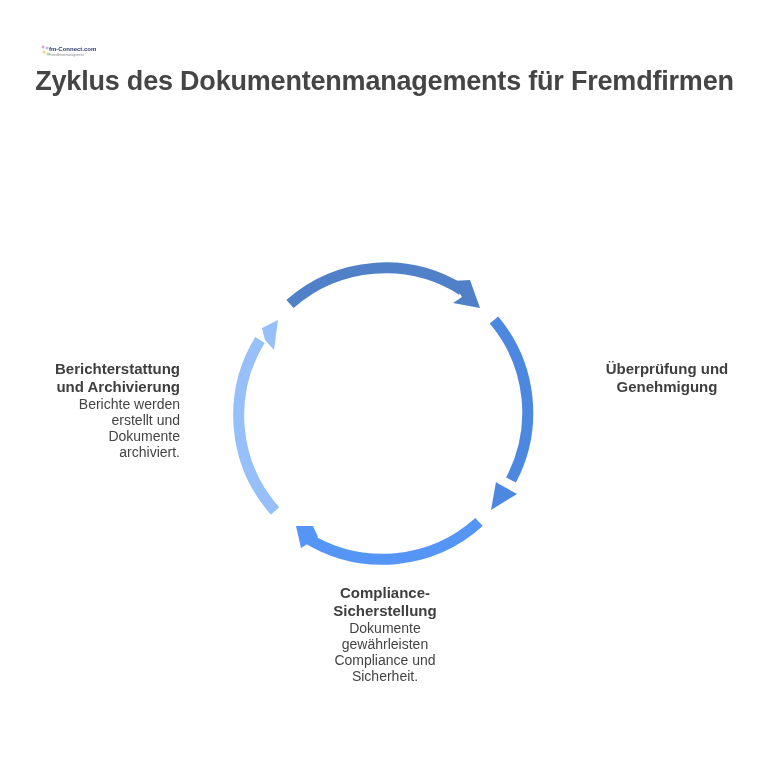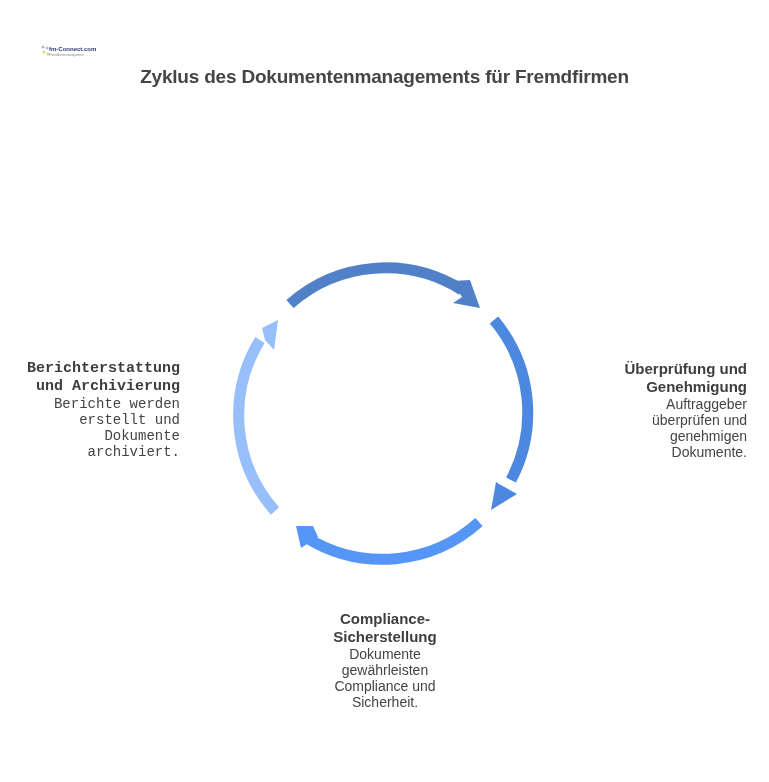--- a/index.html
+++ b/index.html
@@ -1,27 +1,27 @@
 <!DOCTYPE html>
 <html><head>
 <meta charset="utf-8">
 <style>
   html,body{margin:0;padding:0;background:#fff;}
   body{width:769px;height:782px;position:relative;overflow:hidden;font-family:"Liberation Sans",sans-serif;color:#444;}
   .logo{position:absolute;left:40px;top:42px;width:38px;height:18px;}
   .logo-text{position:absolute;left:9px;top:4px;font-size:6px;color:#2a3a6a;font-weight:bold;white-space:nowrap;}
   .logo-sub{position:absolute;left:9px;top:11px;font-size:3px;color:#888;white-space:nowrap;}
-  .title{position:absolute;left:0;width:769px;top:66px;text-align:center;font-size:19px;font-weight:bold;color:#454545;letter-spacing:-0.2px;}
+  .title{position:absolute;left:0;width:769px;top:66px;text-align:center;font-size:27px;font-weight:bold;color:#454545;letter-spacing:-0.2px;}
   .block{position:absolute;font-size:14px;line-height:16px;color:#444;}
   .block .h{font-weight:bold;font-size:15px;line-height:18px;color:#3e3e3e;}
   .block .d{white-space:pre-line;}
   #b-top{left:260px;width:250px;top:136px;text-align:center;}
-  #b-right{left:587px;width:160px;top:360px;text-align:right;}
-  #b-left{left:20px;width:160px;top:360px;text-align:right;font-family:Liberation Mono, monospace;}
-  #b-bottom{left:285px;width:200px;top:610px;text-align:center;}
+  #b-right{left:587px;width:160px;top:360px;text-align:center;}
+  #b-left{left:20px;width:160px;top:360px;text-align:right;}
+  #b-bottom{left:285px;width:200px;top:584px;text-align:center;}
   svg.cycle{position:absolute;left:0;top:0;}
 </style>
 </head>
 <body>
 
 <div class="logo">
   <svg width="10" height="14" viewBox="0 0 10 14" style="position:absolute;left:0;top:2px">
     <circle cx="3" cy="3" r="1.5" fill="#e8a0c0"></circle>
       <circle cx="7" cy="4" r="1.5" fill="#a0c8e8"></circle>
     <circle cx="4" cy="8" r="1.5" fill="#f0d080"></circle>
@@ -45,24 +45,20 @@
   <polygon points="499,484 517,494 491,510 496,482" fill="#4d88e0"></polygon>
   <polygon points="313,526 296,526 301,548 318,537" fill="#5595f5"></polygon>
   <polygon points="262,328 278,320 274,350 265,340" fill="#97bff9"></polygon>
 </svg>
 
 <div class="block" id="b-top">
 </div>
 <div class="block" id="b-right">
   <div class="h d">Überprüfung und
 Genehmigung</div>
-  <div class="d">Auftraggeber
-überprüfen und
-genehmigen
-Dokumente.</div>
 </div>
 <div class="block" id="b-bottom">
   <div class="h d">Compliance-
 Sicherstellung</div>
   <div class="d">Dokumente
 gewährleisten
 Compliance und
 Sicherheit.</div>
 </div>
 <div class="block" id="b-left">

